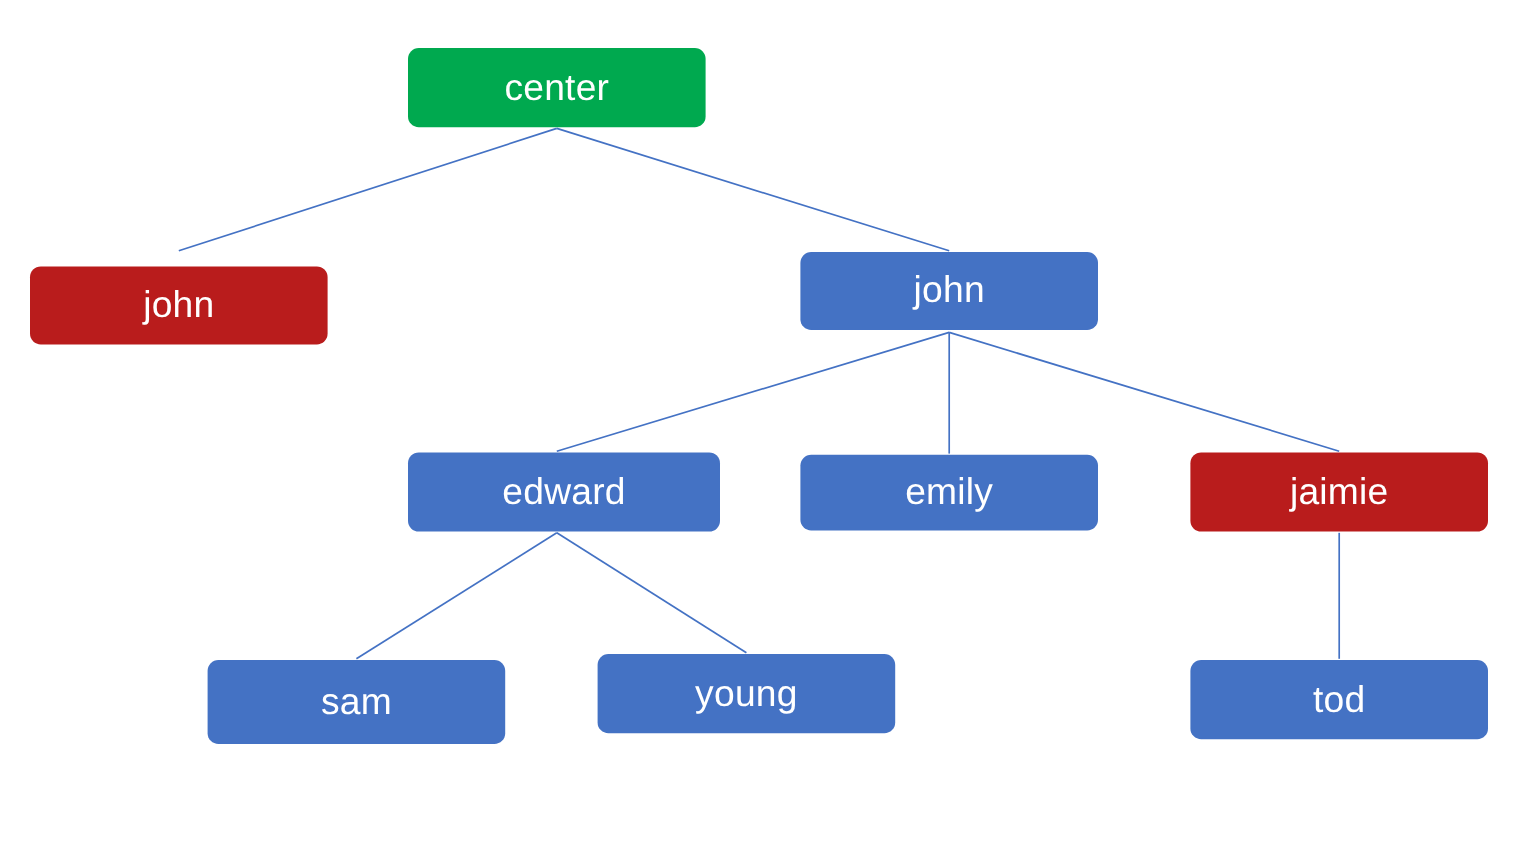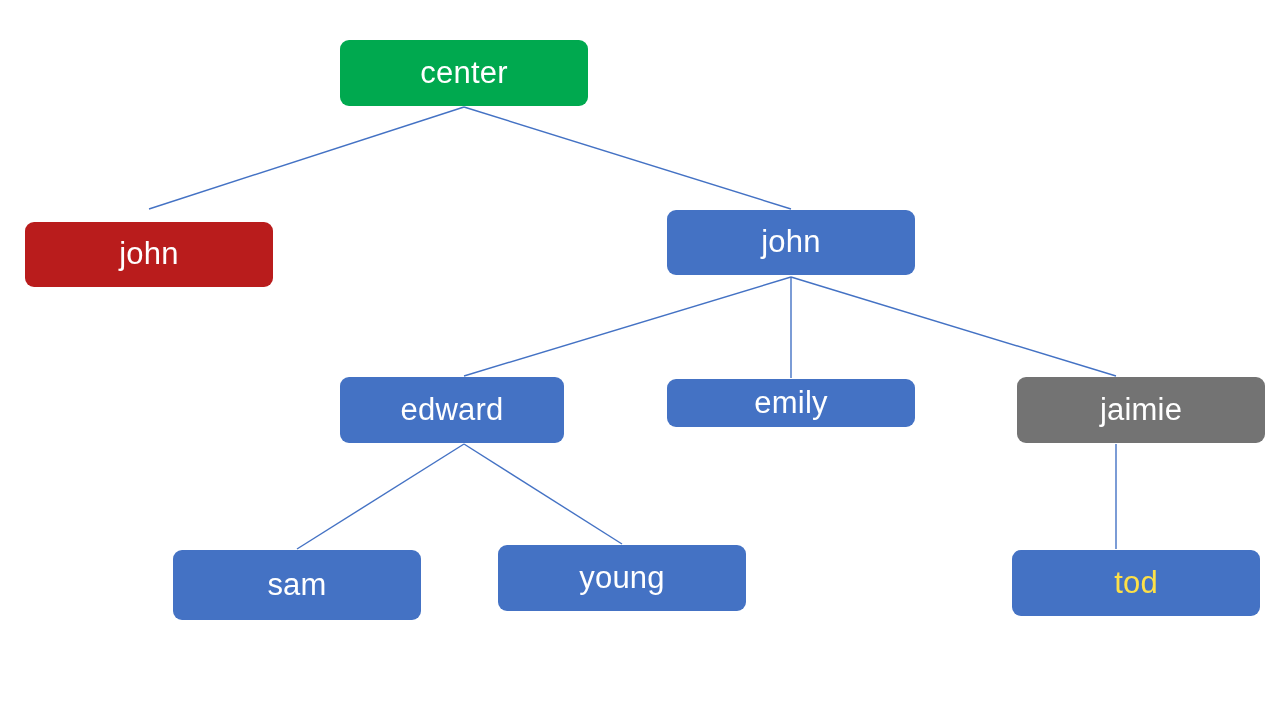--- a/index.html
+++ b/index.html
@@ -66,33 +66,33 @@
   <div id="node-layer">
       <div class="node" style="left: 340px; top: 40px; width: 248px; height: 66px; background: rgb(0, 169, 79); color: rgb(255, 255, 255);">
         <span class="node-label">center</span>
       </div>
       <div class="node" style="left: 25px; top: 210px; width: 248px; height: 65px; background: #b91c1c; color: rgb(255, 255, 255); margin-top: 12px;">
         <span class="node-label">john</span>
       </div>
       <div class="node" style="left: 667px; top: 210px; width: 248px; height: 65px; background: rgb(68, 114, 196); color: rgb(255, 255, 255);">
         <span class="node-label">john</span>
       </div>
-      <div class="node" style="left: 340px; top: 377px; width: 224px; height: 66px; background: rgb(68, 114, 196); color: rgb(255, 255, 255);">
+      <div class="node" style="left: 340px; top: 377px; width: 260px; height: 66px; background: rgb(68, 114, 196); color: rgb(255, 255, 255);">
         <span class="node-label">edward</span>
       </div>
-      <div class="node" style="left: 667px; top: 379px; width: 248px; height: 48px; background: rgb(68, 114, 196); color: rgb(255, 255, 255);">
+      <div class="node" style="left: 667px; top: 379px; width: 248px; height: 63px; background: rgb(68, 114, 196); color: rgb(255, 255, 255);">
         <span class="node-label">emily</span>
       </div>
-      <div class="node" style="left: 992px; top: 377px; width: 248px; height: 66px; background: #737373; color: rgb(255, 255, 255); margin-left: 25px;">
+      <div class="node" style="left: 992px; top: 377px; width: 248px; height: 66px; background: #b91c1c; color: rgb(255, 255, 255);">
         <span class="node-label">jaimie</span>
       </div>
       <div class="node" style="left: 173px; top: 550px; width: 248px; height: 70px; background: rgb(68, 114, 196); color: rgb(255, 255, 255);">
         <span class="node-label">sam</span>
       </div>
       <div class="node" style="left: 498px; top: 545px; width: 248px; height: 66px; background: rgb(68, 114, 196); color: rgb(255, 255, 255);">
         <span class="node-label">young</span>
       </div>
-      <div class="node" style="left: 992px; top: 550px; width: 248px; height: 66px; background: rgb(68, 114, 196); color: #fde047; margin-left: 20px;">
+      <div class="node" style="left: 992px; top: 550px; width: 248px; height: 66px; background: rgb(68, 114, 196); color: #ffffff;">
         <span class="node-label">tod</span>
       </div>
     </div>
 
 </div>
 
 </body></html>

